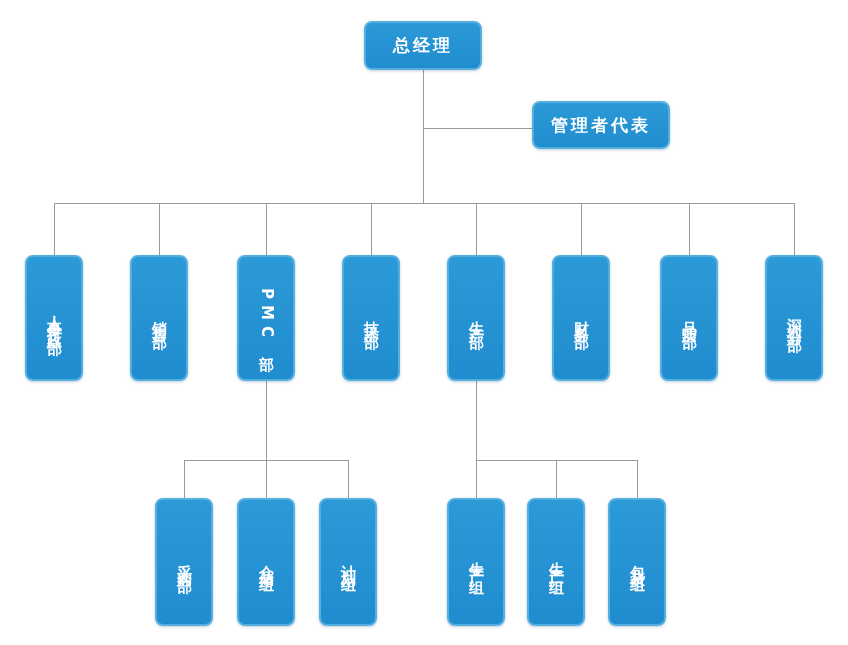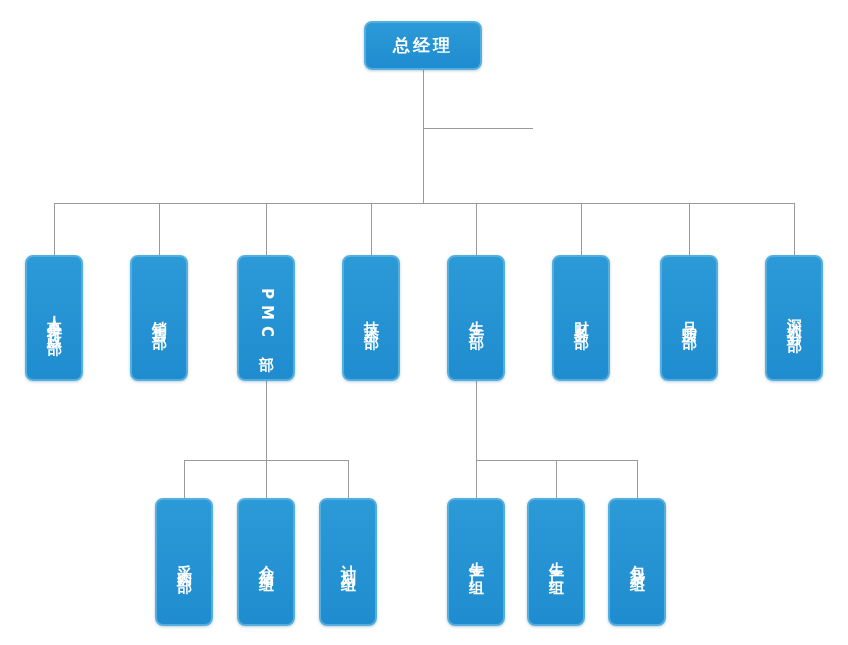--- a/index.html
+++ b/index.html
@@ -64,20 +64,21 @@
     <div class="edge" style="background: rgb(154, 154, 154); left: 184px; top: 460px; width: 165px; height: 1px;"></div>
     <div class="edge" style="background: rgb(154, 154, 154); left: 184px; top: 460px; width: 1px; height: 39px;"></div>
     <div class="edge" style="background: rgb(154, 154, 154); left: 266px; top: 460px; width: 1px; height: 39px;"></div>
     <div class="edge" style="background: rgb(154, 154, 154); left: 348px; top: 460px; width: 1px; height: 39px;"></div>
     <div class="edge" style="background: rgb(154, 154, 154); left: 476px; top: 381px; width: 1px; height: 80px;"></div>
     <div class="edge" style="background: rgb(154, 154, 154); left: 476px; top: 460px; width: 162px; height: 1px;"></div>
     <div class="edge" style="background: rgb(154, 154, 154); left: 476px; top: 460px; width: 1px; height: 39px;"></div>
     <div class="edge" style="background: rgb(154, 154, 154); left: 556px; top: 460px; width: 1px; height: 39px;"></div>
     <div class="edge" style="background: rgb(154, 154, 154); left: 637px; top: 460px; width: 1px; height: 39px;"></div>
     <div class="node horizontal" style="left: 364px; top: 21px; width: 118px; height: 49px; color: rgb(255, 255, 255); background: linear-gradient(rgb(44, 154, 215) 0%, rgb(31, 140, 207) 100%); border-color: rgb(84, 174, 222);">总经理</div>
+    <div class="node horizontal" style="left: 532px; top: 101px; width: 138px; height: 48px; color: rgb(255, 255, 255); background: linear-gradient(rgb(44, 154, 215) 0%, rgb(31, 140, 207) 100%); border-color: rgb(84, 174, 222);">管理者代表</div>
     <div class="node vertical" style="left: 25px; top: 255px; width: 58px; height: 126px; color: rgb(255, 255, 255); background: linear-gradient(rgb(44, 154, 215) 0%, rgb(31, 140, 207) 100%); border-color: rgb(84, 174, 222);">人事行政部</div>
     <div class="node vertical" style="left: 130px; top: 255px; width: 58px; height: 126px; color: rgb(255, 255, 255); background: linear-gradient(rgb(44, 154, 215) 0%, rgb(31, 140, 207) 100%); border-color: rgb(84, 174, 222);">销售部</div>
     <div class="node vertical" style="left: 237px; top: 255px; width: 58px; height: 126px; color: rgb(255, 255, 255); background: linear-gradient(rgb(44, 154, 215) 0%, rgb(31, 140, 207) 100%); border-color: rgb(84, 174, 222);">PMC部</div>
     <div class="node vertical" style="left: 342px; top: 255px; width: 58px; height: 126px; color: rgb(255, 255, 255); background: linear-gradient(rgb(44, 154, 215) 0%, rgb(31, 140, 207) 100%); border-color: rgb(84, 174, 222);">技术部</div>
     <div class="node vertical" style="left: 447px; top: 255px; width: 58px; height: 126px; color: rgb(255, 255, 255); background: linear-gradient(rgb(44, 154, 215) 0%, rgb(31, 140, 207) 100%); border-color: rgb(84, 174, 222);">生产部</div>
     <div class="node vertical" style="left: 552px; top: 255px; width: 58px; height: 126px; color: rgb(255, 255, 255); background: linear-gradient(rgb(44, 154, 215) 0%, rgb(31, 140, 207) 100%); border-color: rgb(84, 174, 222);">财务部</div>
     <div class="node vertical" style="left: 660px; top: 255px; width: 58px; height: 126px; color: rgb(255, 255, 255); background: linear-gradient(rgb(44, 154, 215) 0%, rgb(31, 140, 207) 100%); border-color: rgb(84, 174, 222);">品质部</div>
     <div class="node vertical" style="left: 765px; top: 255px; width: 58px; height: 126px; color: rgb(255, 255, 255); background: linear-gradient(rgb(44, 154, 215) 0%, rgb(31, 140, 207) 100%); border-color: rgb(84, 174, 222);">深圳分部</div>
     <div class="node vertical" style="left: 155px; top: 498px; width: 58px; height: 128px; color: rgb(255, 255, 255); background: linear-gradient(rgb(44, 154, 215) 0%, rgb(31, 140, 207) 100%); border-color: rgb(84, 174, 222);">采购部</div>
     <div class="node vertical" style="left: 237px; top: 498px; width: 58px; height: 128px; color: rgb(255, 255, 255); background: linear-gradient(rgb(44, 154, 215) 0%, rgb(31, 140, 207) 100%); border-color: rgb(84, 174, 222);">仓储组</div>

